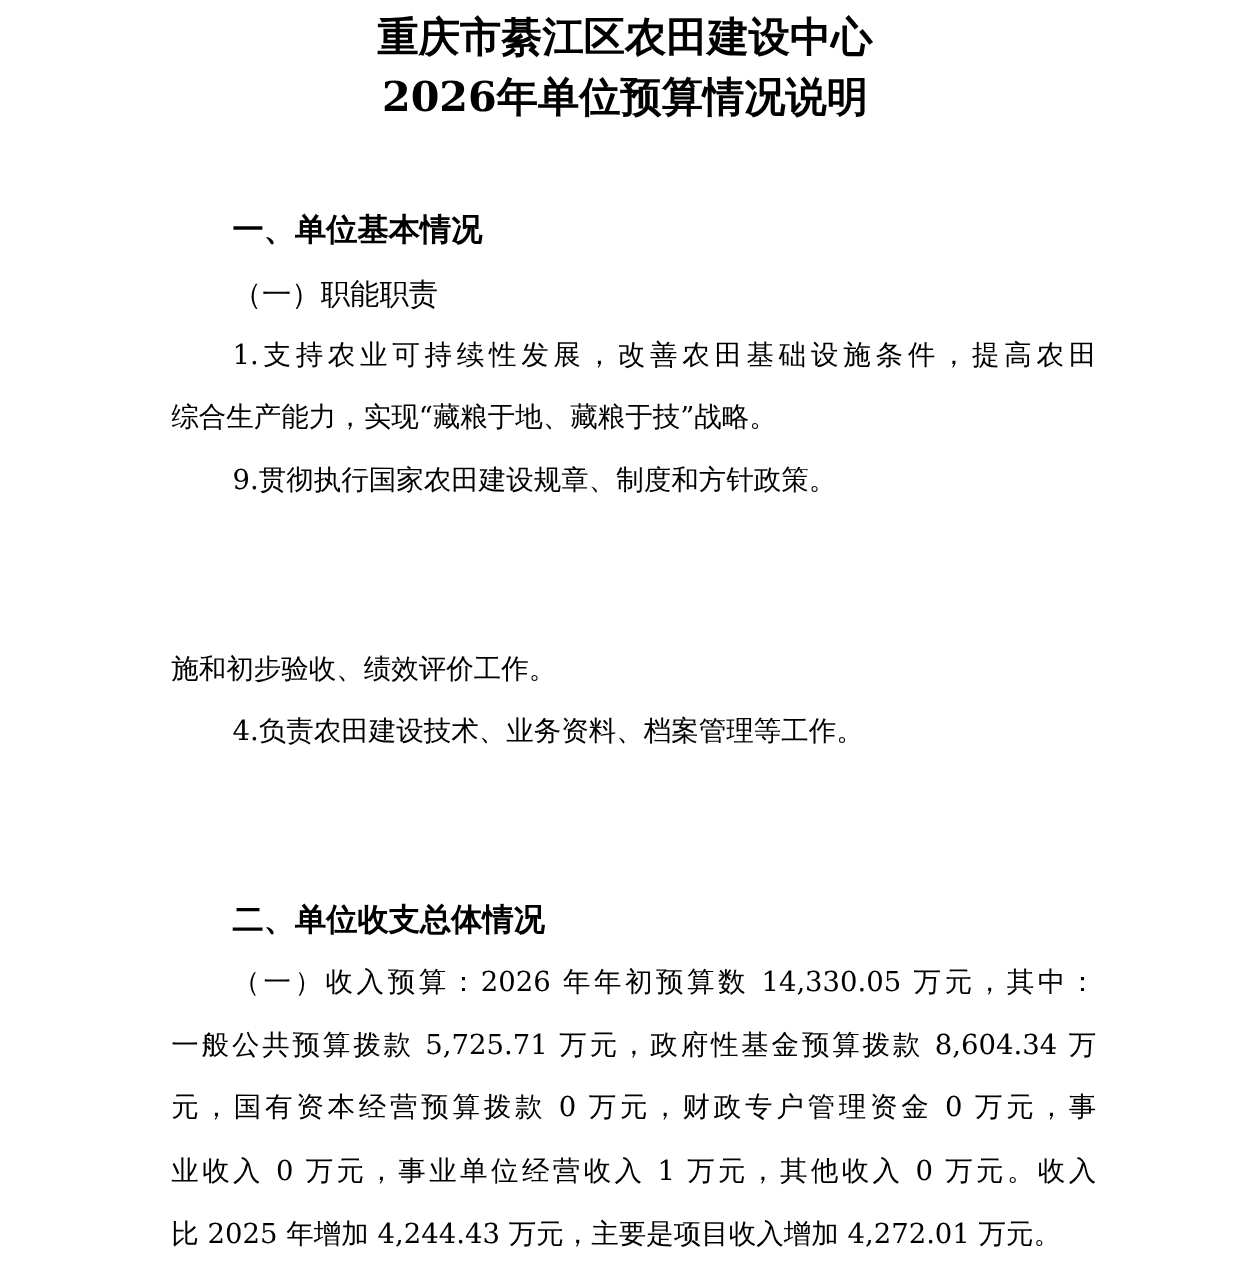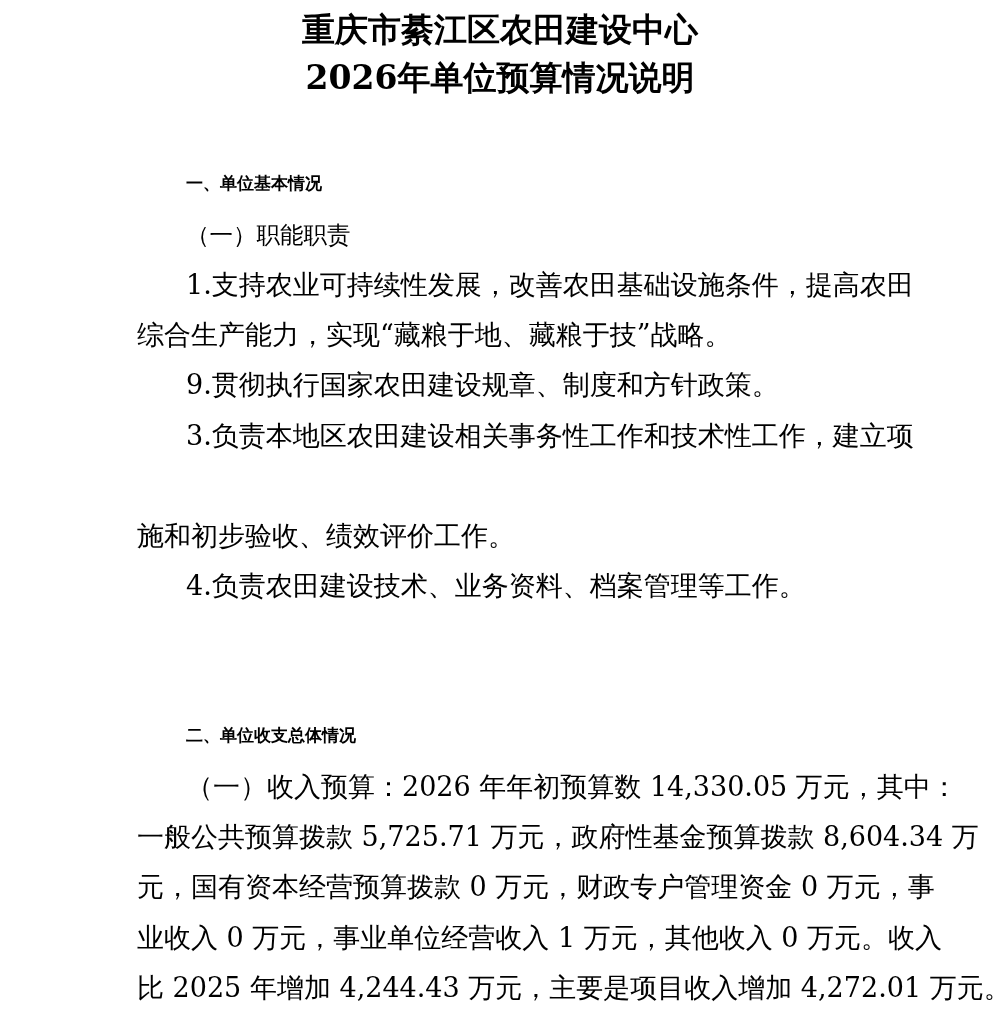--- a/index.html
+++ b/index.html
@@ -8,50 +8,49 @@
     .title {
       position: absolute; left: 0; width: 1000px; text-align: center;
       font-family: "DejaVu Serif", "Liberation Serif", serif;
       font-weight: bold; font-size: 33px; line-height: 40px; letter-spacing: 0px;
     }
     .title1 { top: 10px; }
     .title2 { top: 58px; }
     .line {
       position: absolute; left: 137px; width: 740px;
       font-family: "DejaVu Serif", "Liberation Serif", serif;
-      font-size: 27px; line-height: 32px; white-space: nowrap;
+      font-size: 22px; line-height: 32px; white-space: nowrap;
       text-align: justify; text-align-last: justify;
     }
     .line.last { text-align-last: left; }
     .indent { left: 186px; width: 691px; }
     .h1 {
       position: absolute; left: 186px;
-      font-family: Liberation Mono, monospace;
-      font-weight: bold; font-size: 17px; line-height: 32px; white-space: nowrap;
+      font-family: Liberation Serif, serif;
+      font-weight: bold; font-size: 25px; line-height: 32px; white-space: nowrap;
     }
     .h2 {
       position: absolute; left: 186px;
       font-family: "DejaVu Serif", "Liberation Serif", serif;
       font-size: 23.5px; line-height: 32px; white-space: nowrap;
     }
   </style>
 </head>
 <body>
 
 <div class="page">
   <div class="title title1">重庆市綦江区农田建设中心</div>
   <div class="title title2">2026年单位预算情况说明</div>
 
   <div class="h1" style="top:169px;">一、单位基本情况</div>
   <div class="h2" style="top:219px;">（一）职能职责</div>
 
   <div class="line indent" style="top:269px;">1.支持农业可持续性发展，改善农田基础设施条件，提高农田</div>
   <div class="line last" style="top:319px;">综合生产能力，实现“藏粮于地、藏粮于技”战略。</div>
   <div class="line indent last" style="top:369px;">9.贯彻执行国家农田建设规章、制度和方针政策。</div>
-  <div class="line indent" style="top:420px;">3.负责本地区农田建设相关事务性工作和技术性工作，建立项</div>
   <div class="line last" style="top:520px;">施和初步验收、绩效评价工作。</div>
   <div class="line indent last" style="top:570px;">4.负责农田建设技术、业务资料、档案管理等工作。</div>
 
 
   <div class="h1" style="top:721px;">二、单位收支总体情况</div>
 
   <div class="line indent" style="top:771px;">（一）收入预算：2026 年年初预算数 14,330.05 万元，其中：</div>
   <div class="line" style="top:821px;">一般公共预算拨款 5,725.71 万元，政府性基金预算拨款 8,604.34 万</div>
   <div class="line" style="top:871px;">元，国有资本经营预算拨款 0 万元，财政专户管理资金 0 万元，事</div>
   <div class="line" style="top:922px;">业收入 0 万元，事业单位经营收入 1 万元，其他收入 0 万元。收入</div>

